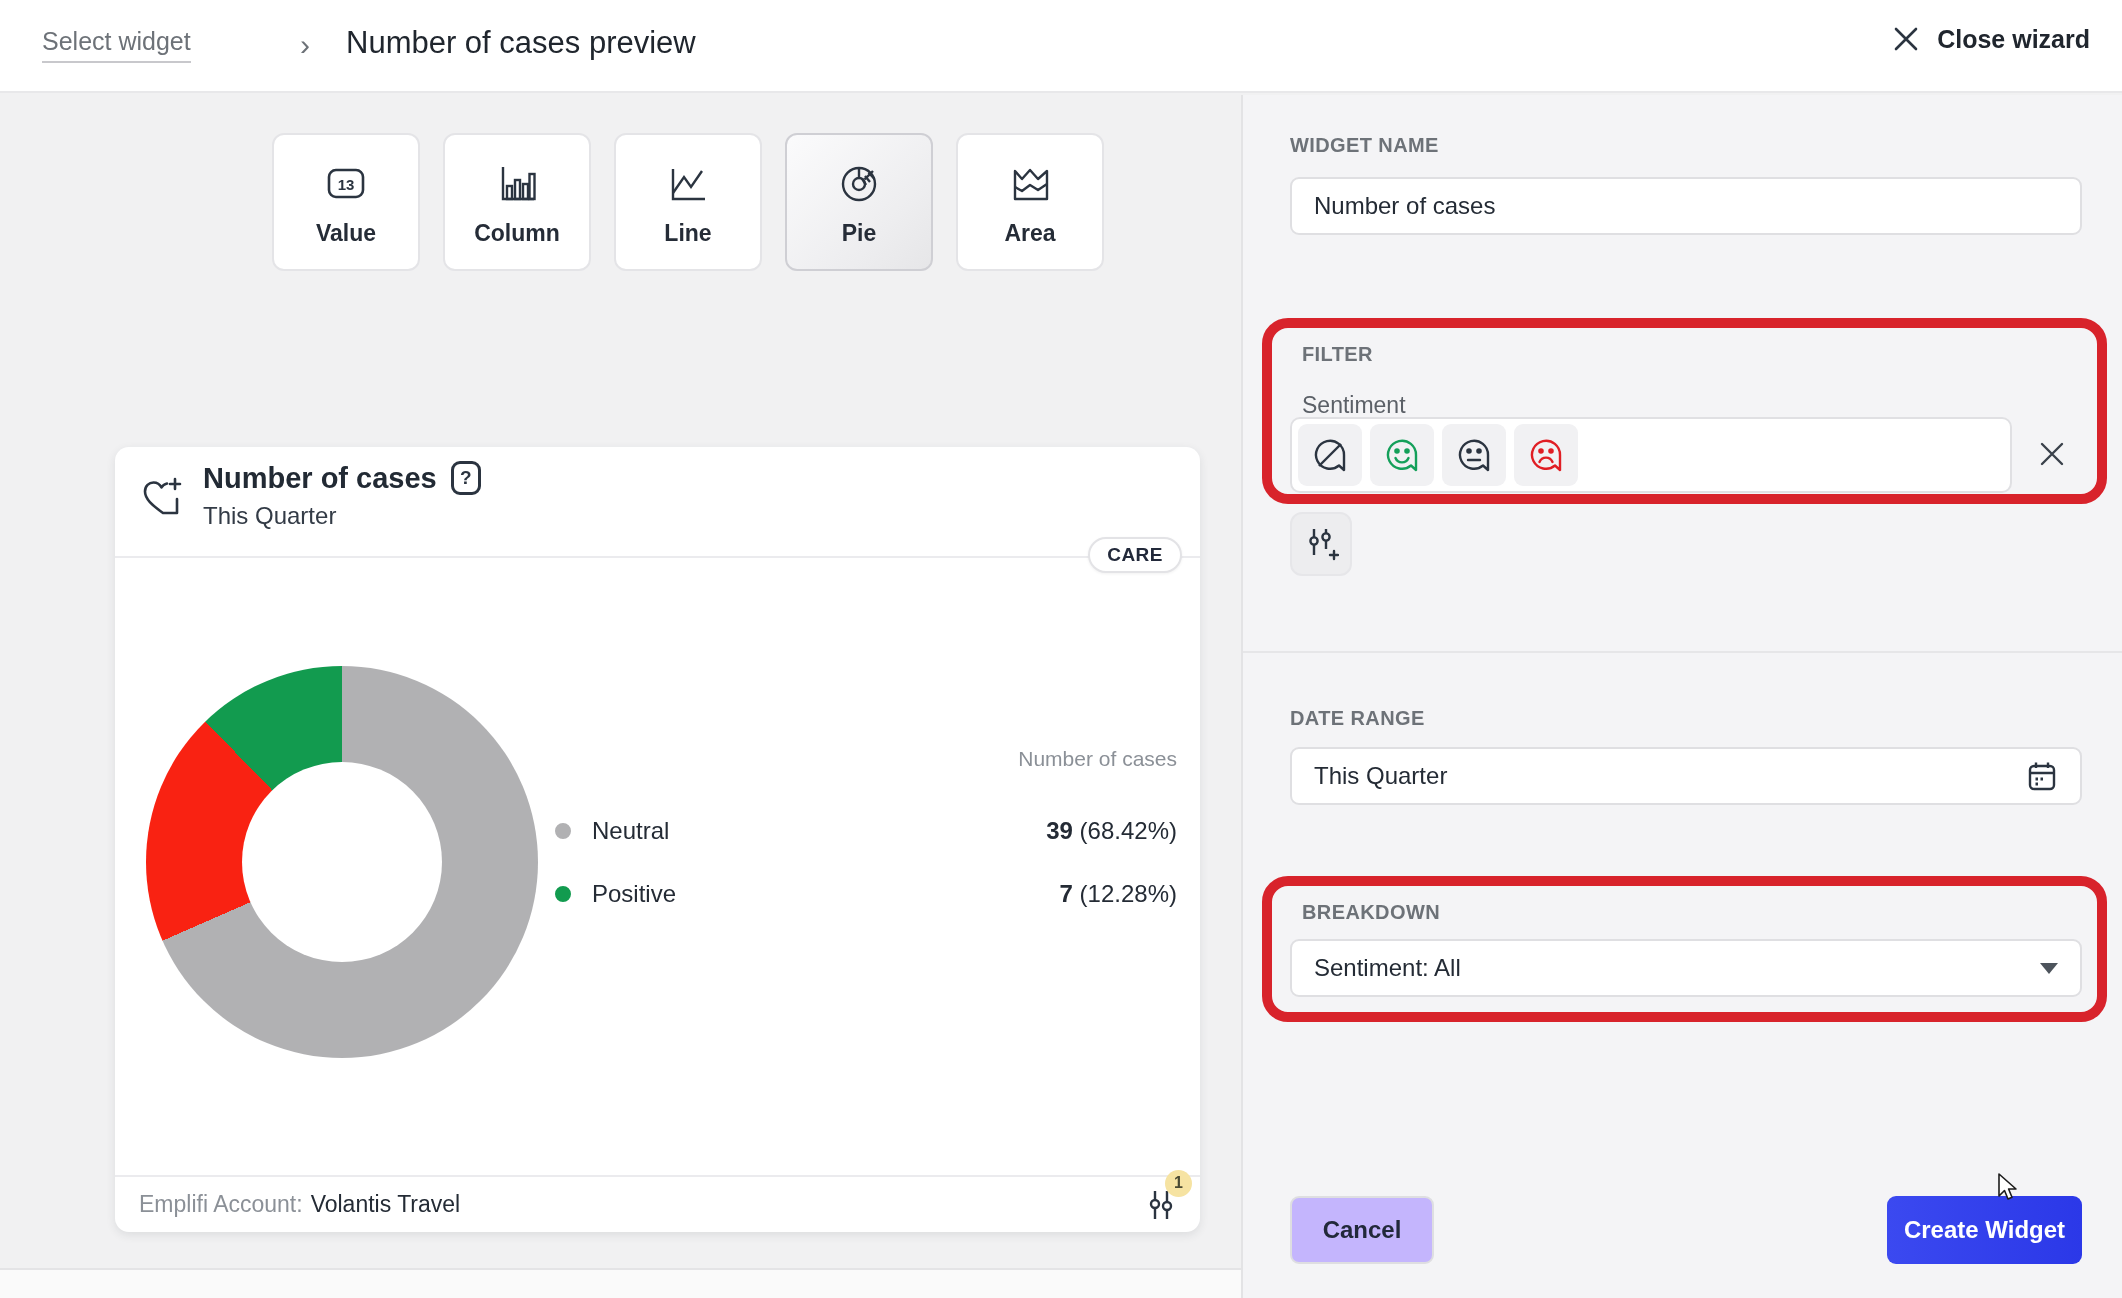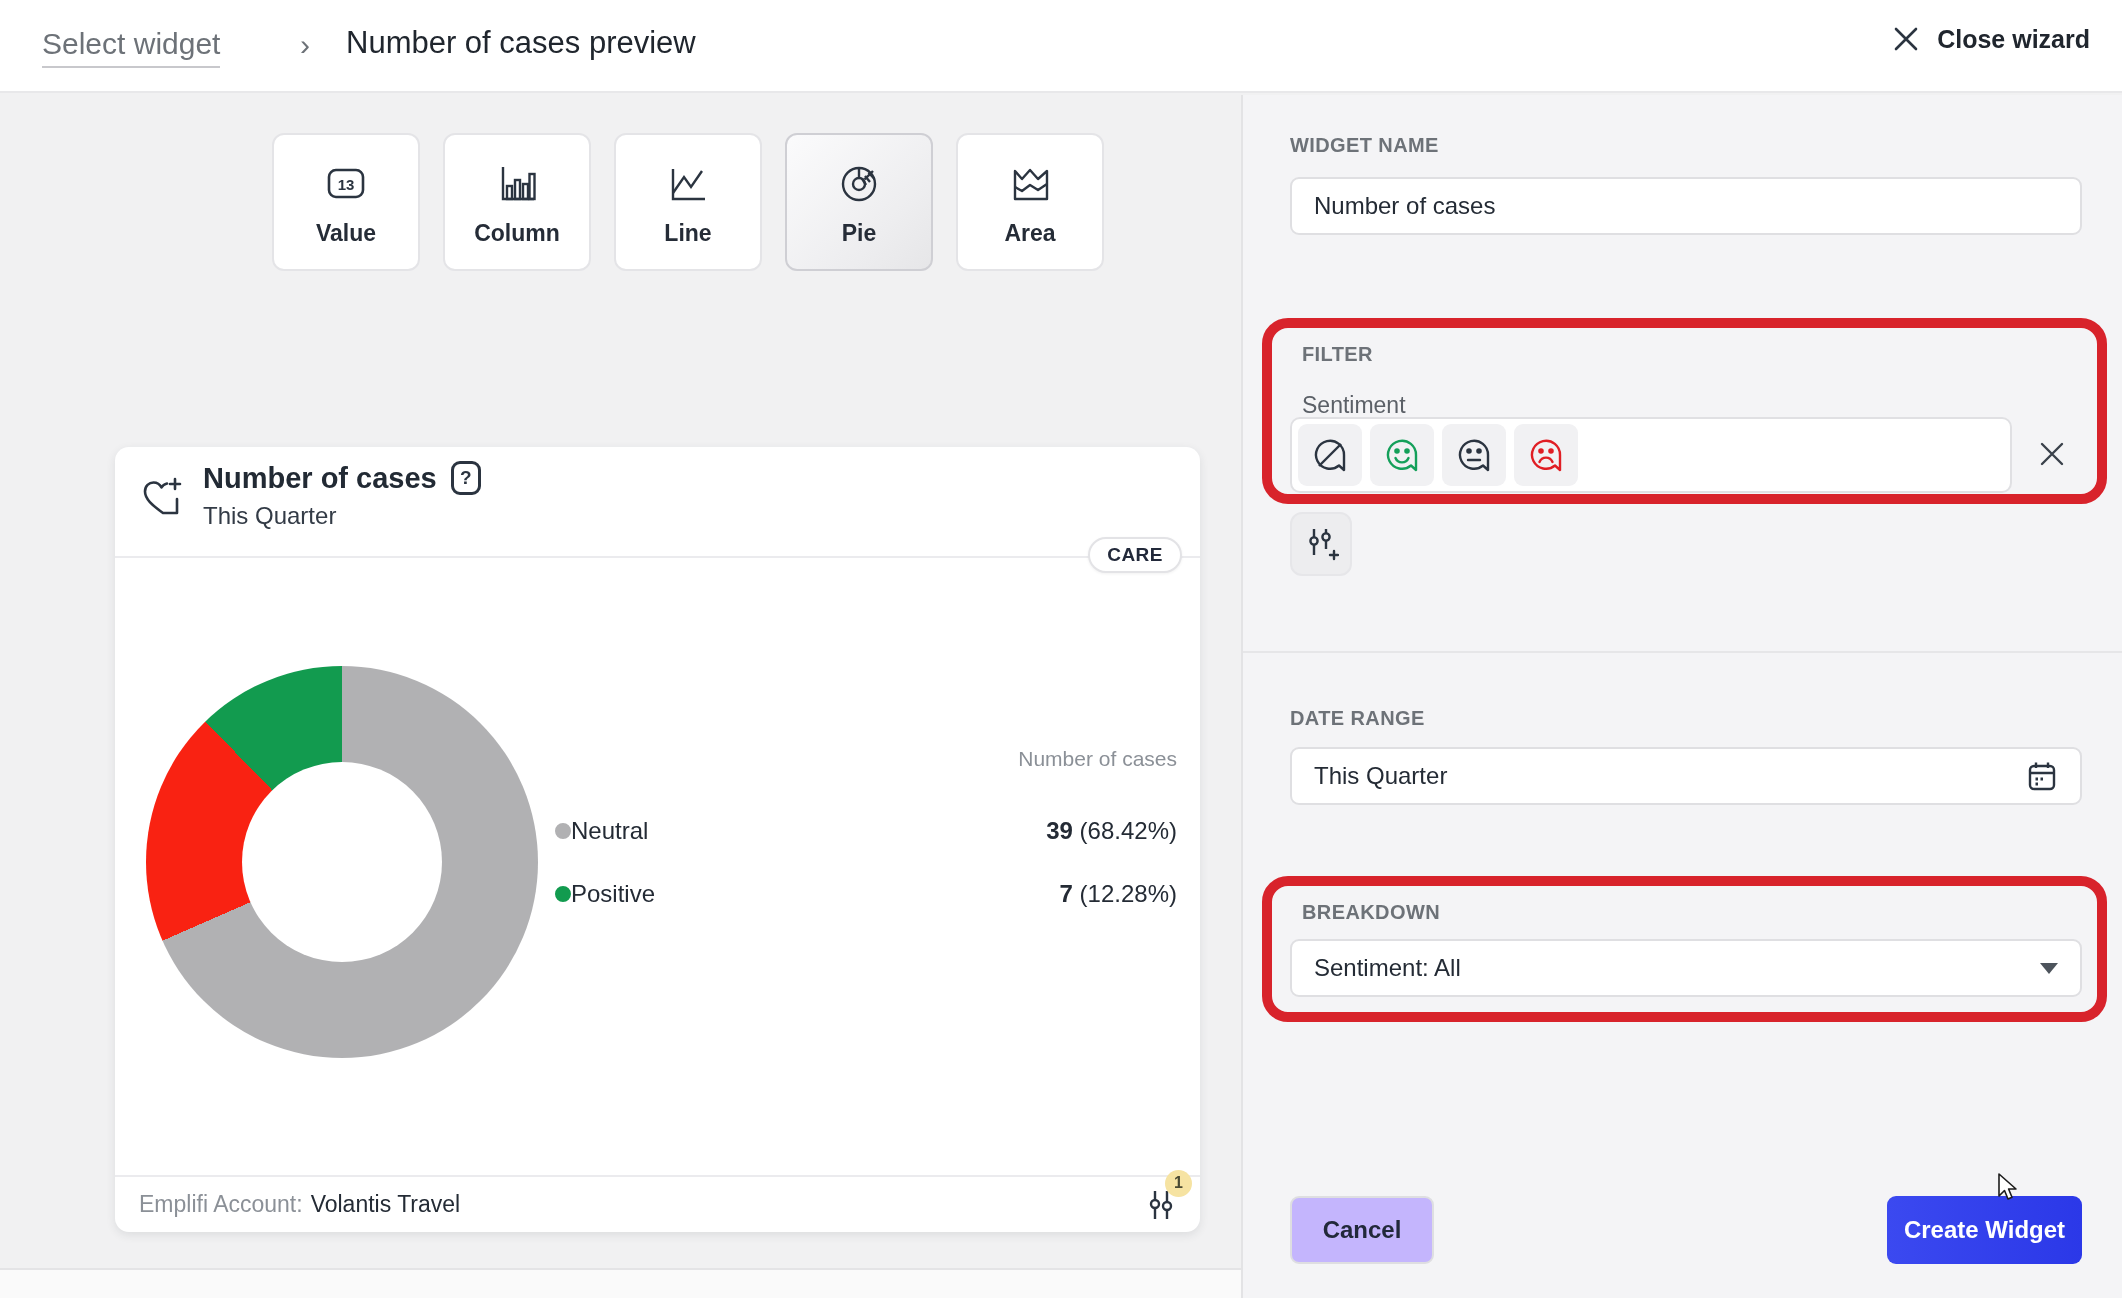--- a/index.html
+++ b/index.html
@@ -1,21 +1,21 @@
 <!DOCTYPE html>
 <html><head>
 <meta charset="utf-8">
 <style>
   * { margin:0; padding:0; box-sizing:border-box; }
   html,body { width:2122px; height:1298px; }
   body { font-family:"Liberation Sans", sans-serif; color:#242b35; background:#f1f1f2; position:relative; overflow:hidden; }
 
   
   .topbar { position:absolute; left:0; top:0; width:2122px; height:93px; background:#ffffff; border-bottom:2px solid #e8e8ea; z-index:5; }
-  .crumb-back { position:absolute; left:42px; top:27px; font-size:30px; color:#6d7278; border-bottom:2px solid #c8c8cc; padding-bottom:5px; cursor:pointer; }
+  .crumb-back { position:absolute; left:42px; top:27px; font-size:25px; color:#6d7278; border-bottom:2px solid #c8c8cc; padding-bottom:5px; cursor:pointer; }
   .crumb-sep { position:absolute; left:300px; top:28px; font-size:30px; color:#6d7278; }
   .page-title { position:absolute; left:346px; top:25px; font-size:31px; font-weight:normal; color:#20262e; }
   .close-wrap { position:absolute; right:32px; top:24px; display:flex; align-items:center; gap:16px; cursor:pointer; }
   .close-label { font-size:25px; font-weight:bold; color:#20262e; }
 
   
   .main-left { position:absolute; left:0; top:95px; width:1241px; height:1203px; background:#f1f1f2; }
   .left-bottom-divider { position:absolute; left:0; top:1173px; width:1241px; border-top:2px solid #e4e4e6; }
   .left-bottom-strip { position:absolute; left:0; top:1175px; width:1241px; height:28px; background:#fafafa; }
 
@@ -41,21 +41,21 @@
   
   .donut { position:absolute; left:31px; top:219px; width:392px; height:392px; border-radius:50%; display:flex; align-items:center; justify-content:center; }
   .donut-hole { width:200px; height:200px; border-radius:50%; background:#ffffff; }
 
   
   .legend { position:absolute; left:440px; top:300px; width:622px; }
   .legend-header { text-align:right; font-size:21px; color:#8b9097; height:28px; }
   .legend-rows { margin-top:24px; }
   .legend-row { display:flex; align-items:center; height:63px; }
   .legend-marker { width:13px; height:13px; border-radius:50%; border:8px solid #ccc; background:#fff; flex:0 0 auto; }
-  .legend-label { font-size:24px; color:#242b35; }
+  .legend-label { margin-left:21px; font-size:24px; color:#242b35; }
   .legend-value { margin-left:auto; font-size:24px; color:#242b35; }
   .legend-value b { font-weight:bold; }
 
   
   .card-footer { position:absolute; left:0; top:728px; width:100%; height:57px; border-top:2px solid #ebebee;
     display:flex; align-items:center; padding:0 24px; }
   .footer-label { font-size:23px; color:#8b9097; }
   .footer-value { font-size:23px; color:#242b35; margin-left:8px; }
   .footer-filter { margin-left:auto; position:relative; cursor:pointer; }
   .footer-filter-badge { position:absolute; right:-16px; top:-18px; width:27px; height:27px; background:#f6e3a2; border-radius:50%;

